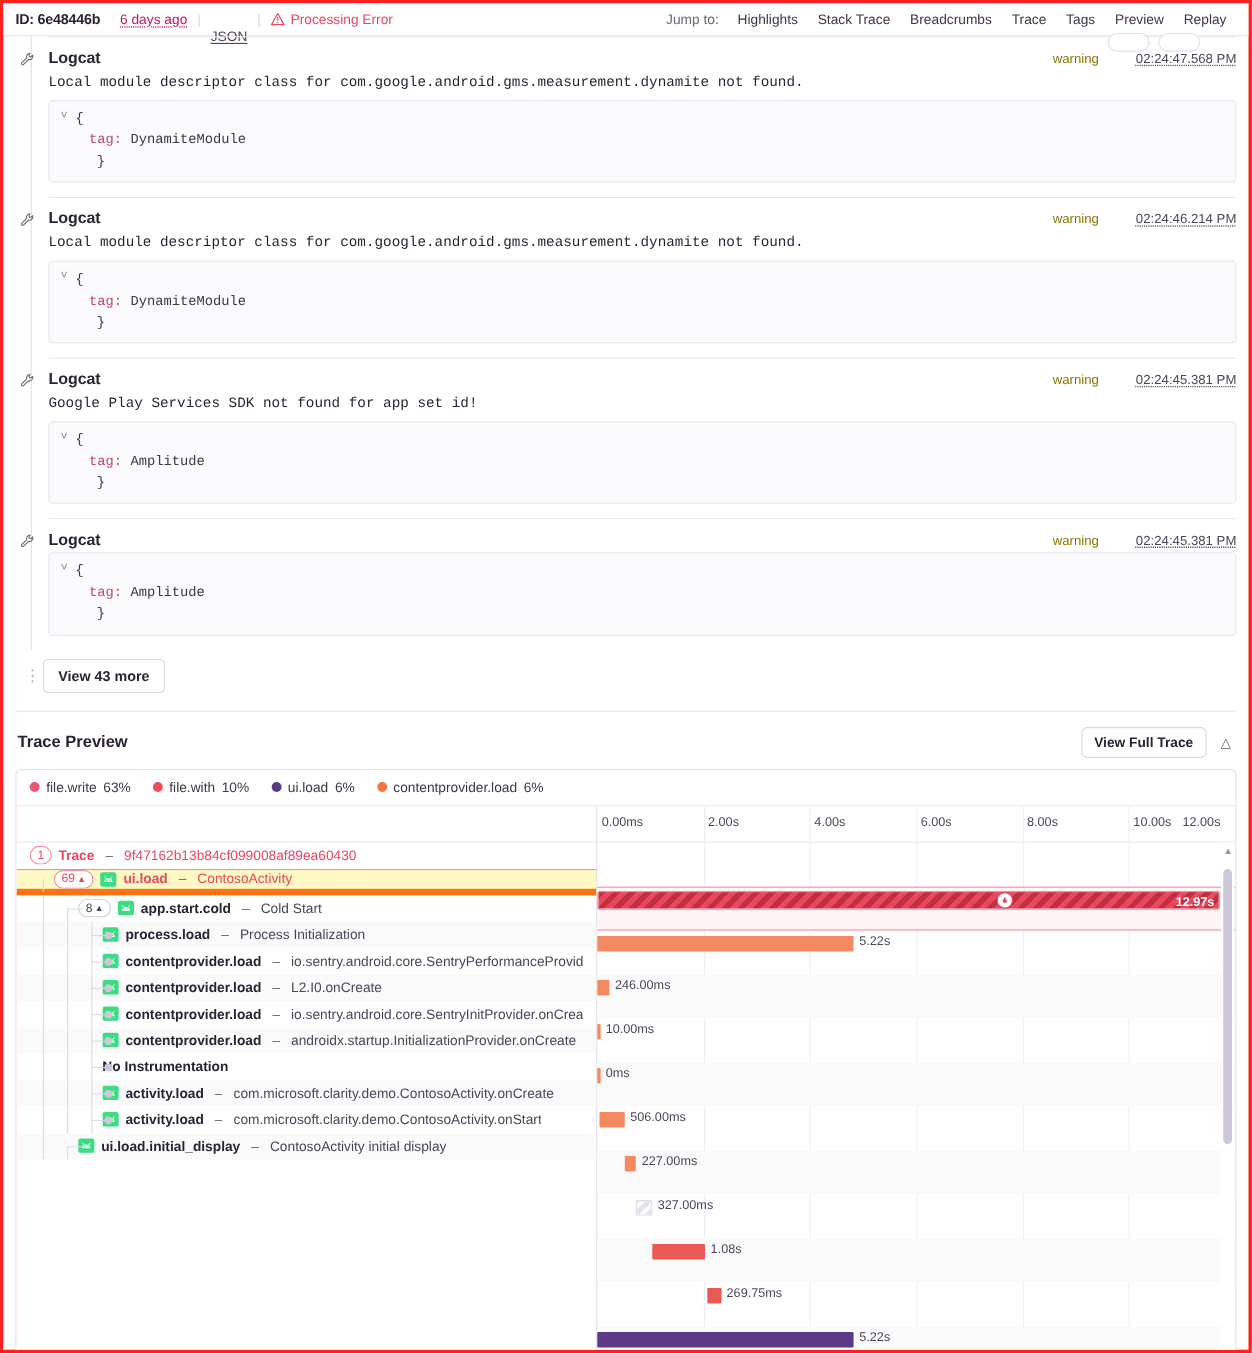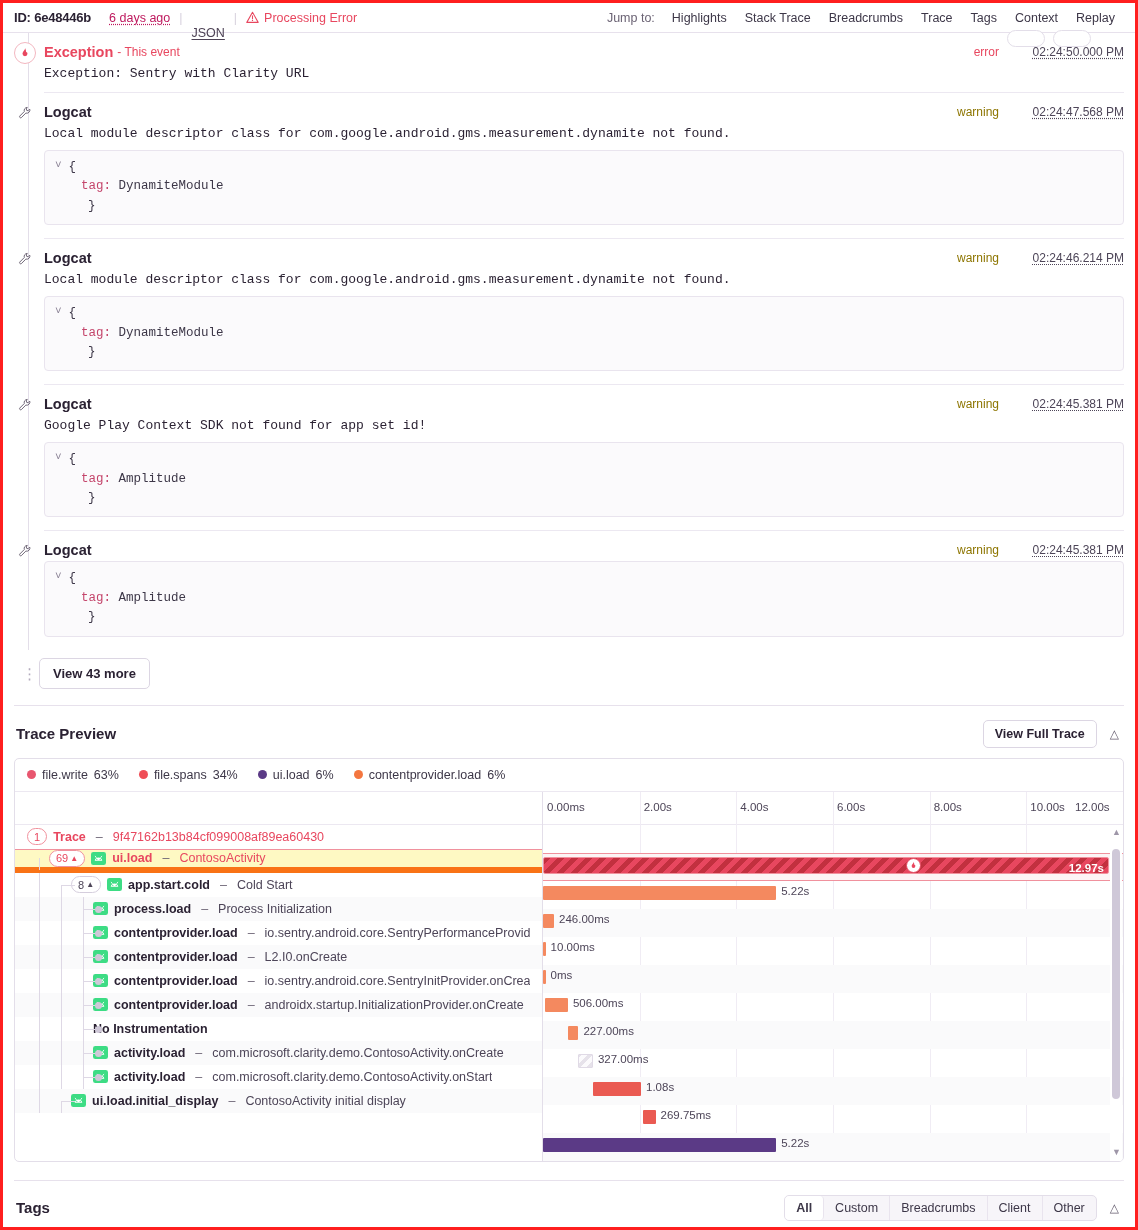--- a/index.html
+++ b/index.html
@@ -100,21 +100,21 @@
   .tree-col { width: 528px; flex: none; border-right: 1px solid #e3dee9; }
   .time-col { flex: 1; position: relative; }
 
   .axis { height: 33px; border-bottom: 1px solid #ece8f1; position: relative; }
   .axis .tick { position: absolute; top: 9px; font-size: 11.5px; color: #4d4558; }
   .axis .tickline { position: absolute; top: 0; bottom: -1000px; width: 1px; background: #f0ecf4; }
 
   .srow { height: 24px; display: flex; align-items: center; font-size: 12.5px; position: relative; }
   .srow.alt { background: #fafafb; }
   .srow.hl { background: #fef9c3; border-top: 1px solid #f0919d; border-bottom: 6px solid #f97316; }
-  .trow { height: 28px; position: relative; text-align: center; }
+  .trow { height: 40px; position: relative; text-align: center; }
   .trow.alt { background: #fafafb; }
   .trow.hl { background: #fdf4f5; border-top: 1px solid #f0919d; border-bottom: 1px solid #f0919d; }
 
   .twig { position: relative; height: 24px; flex: none; }
   .vline { position: absolute; top: 0; bottom: 0; width: 1px; background: #ded8e5; }
   .elbow { position: absolute; width: 14px; height: 1px; background: #ded8e5; }
   .node-dot { position: absolute; width: 7px; height: 7px; border-radius: 50%; background: #cfc8d8; }
 
   .badge-pill { display: inline-flex; align-items: center; gap: 2px; border: 1px solid #f0919d;
                 border-radius: 10px; padding: 1px 6px; font-size: 11px; color: #e8475f;
@@ -181,51 +181,31 @@
       <span>Processing Error</span>
     </span>
 
     <div class="jump">
       <span class="lbl">Jump to:</span>
       <a>Highlights</a>
       <a>Stack Trace</a>
       <a>Breadcrumbs</a>
       <a>Trace</a>
       <a>Tags</a>
-      <a>Context</a>
+      <a>Preview</a>
       <a>Replay</a>
     </div>
   </div>
 
   <div class="ghost-pills">
     <div class="ghost-pill"></div>
     <div class="ghost-pill"></div>
   </div>
 
   <div class="bc-wrap" id="bc-list">
-      <div class="bc-row">
-    <div class="bc-gutter">
-      <div class="bc-line"></div>
-    </div>
-    <div class="bc-body ">
-      <div class="bc-head">
-        <span class="ico-circle">
-              <svg width="12" height="12" viewBox="0 0 16 16">
-  <path d="M8 1.4c.4 2.2-1.1 3-2 4.2-1 1.3-1.3 2.6-1.3 3.5a3.3 3.3 0 0 0 6.6 0c0-1.2-.5-2.1-1-2.8-.2.6-.6 1-1 1 .5-2-.6-4.3-1.3-5.9z" fill="#e8475f"></path>
-              </svg>
-            </span>
-        <span class="bc-title exc">Exception</span>
-        <span class="bc-sub">- This event</span>
-        <span class="bc-level error">error</span>
-        <span class="bc-time">02:24:50.000 PM</span>
-      </div>
-      <div class="bc-msg mono">Exception: Sentry with Clarity URL</div>
-
-    </div>
-      </div>
       <div class="bc-row">
     <div class="bc-gutter">
       <div class="bc-line"></div>
     </div>
     <div class="bc-body bc-sep">
       <div class="bc-head">
         <span class="ico-plain">
               <svg width="14" height="14" viewBox="0 0 16 16">
   <path d="M10.6 1.6a3.6 3.6 0 0 0-3.4 4.7L2 11.5a1.3 1.3 0 0 0 1.8 1.8l5.2-5.2a3.6 3.6 0 0 0 4.4-4.6l-1.9 1.9-1.6-.4-.4-1.6z" fill="none" stroke="#6b6374" stroke-width="1.1" stroke-linejoin="round"></path>
               </svg>
@@ -290,21 +270,21 @@
         <span class="ico-plain">
               <svg width="14" height="14" viewBox="0 0 16 16">
   <path d="M10.6 1.6a3.6 3.6 0 0 0-3.4 4.7L2 11.5a1.3 1.3 0 0 0 1.8 1.8l5.2-5.2a3.6 3.6 0 0 0 4.4-4.6l-1.9 1.9-1.6-.4-.4-1.6z" fill="none" stroke="#6b6374" stroke-width="1.1" stroke-linejoin="round"></path>
               </svg>
             </span>
         <span class="bc-title ">Logcat</span>
 
         <span class="bc-level warning">warning</span>
         <span class="bc-time">02:24:45.381 PM</span>
       </div>
-      <div class="bc-msg mono">Google Play Context SDK not found for app set id!</div>
+      <div class="bc-msg mono">Google Play Services SDK not found for app set id!</div>
 
     <div class="json-box mono">
       <div class="json-row">
         <span class="jchev">˅</span>
         <span class="jbrace">{</span>
       </div>
       <div>
         <span class="jkey">tag:</span>
         <span class="jval">Amplitude</span>
       </div>
@@ -359,22 +339,22 @@
 
     <div class="trace-card">
       <div class="legend" id="trace-legend">
           <span class="item">
             <span class="dot" style="background:#e8566f"></span>
     <span>file.write</span>
     <span>63%</span>
           </span>
           <span class="item">
             <span class="dot" style="background:#ef4e57"></span>
-    <span>file.spans</span>
-    <span>34%</span>
+    <span>file.with</span>
+    <span>10%</span>
           </span>
           <span class="item">
             <span class="dot" style="background:#5b3a86"></span>
     <span>ui.load</span>
     <span>6%</span>
           </span>
           <span class="item">
             <span class="dot" style="background:#f4763f"></span>
     <span>contentprovider.load</span>
     <span>6%</span>

